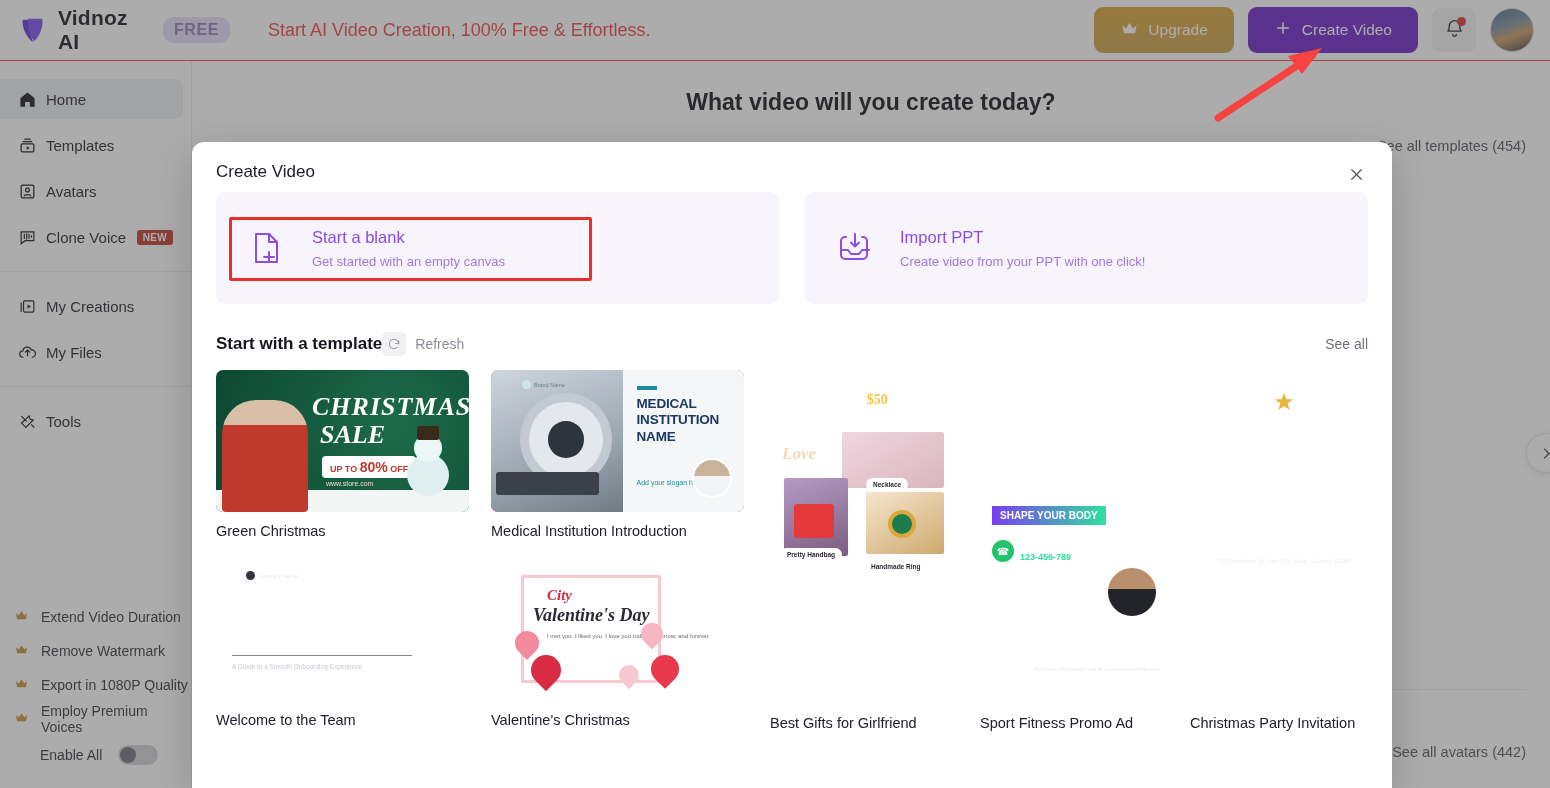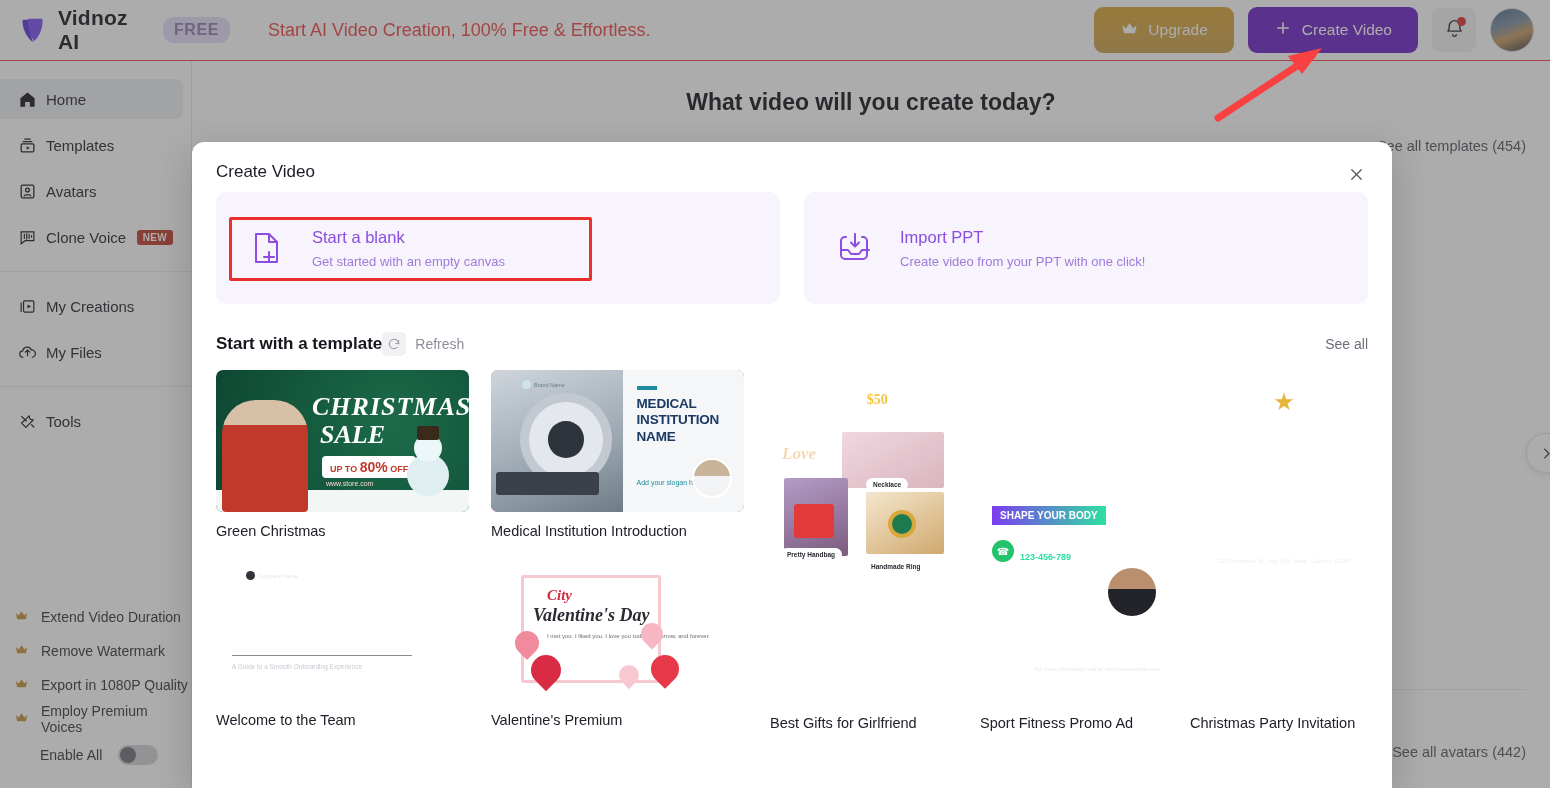--- a/index.html
+++ b/index.html
@@ -582,21 +582,21 @@
                 <div class="t2">Valentine's Day</div>
                 <div class="t3">I met you. I liked you. I love you today, tomorrow, and forever.</div>
                 <span class="heart" style="left:24px;top:72px;width:24px;height:24px;background:#f08a9c;"></span>
                 <span class="heart" style="left:40px;top:96px;width:30px;height:30px;background:#d92b43;"></span>
                 <span class="heart" style="left:150px;top:64px;width:22px;height:22px;background:#f6b7c2;"></span>
                 <span class="heart" style="left:160px;top:96px;width:28px;height:28px;background:#e8394b;"></span>
                 <span class="heart" style="left:128px;top:106px;width:20px;height:20px;background:#f8c8d1;"></span>
 
               </div>
             </div>
-            <div class="cap">Valentine's Premium</div>
+            <div class="cap">Valentine's Christmas</div>
           </div>
 
         </div>
       </div>
 
       <div class="col-tall">
 
         <div class="thumb-tall">
           <div class="pic">
             <div class="art bg">

